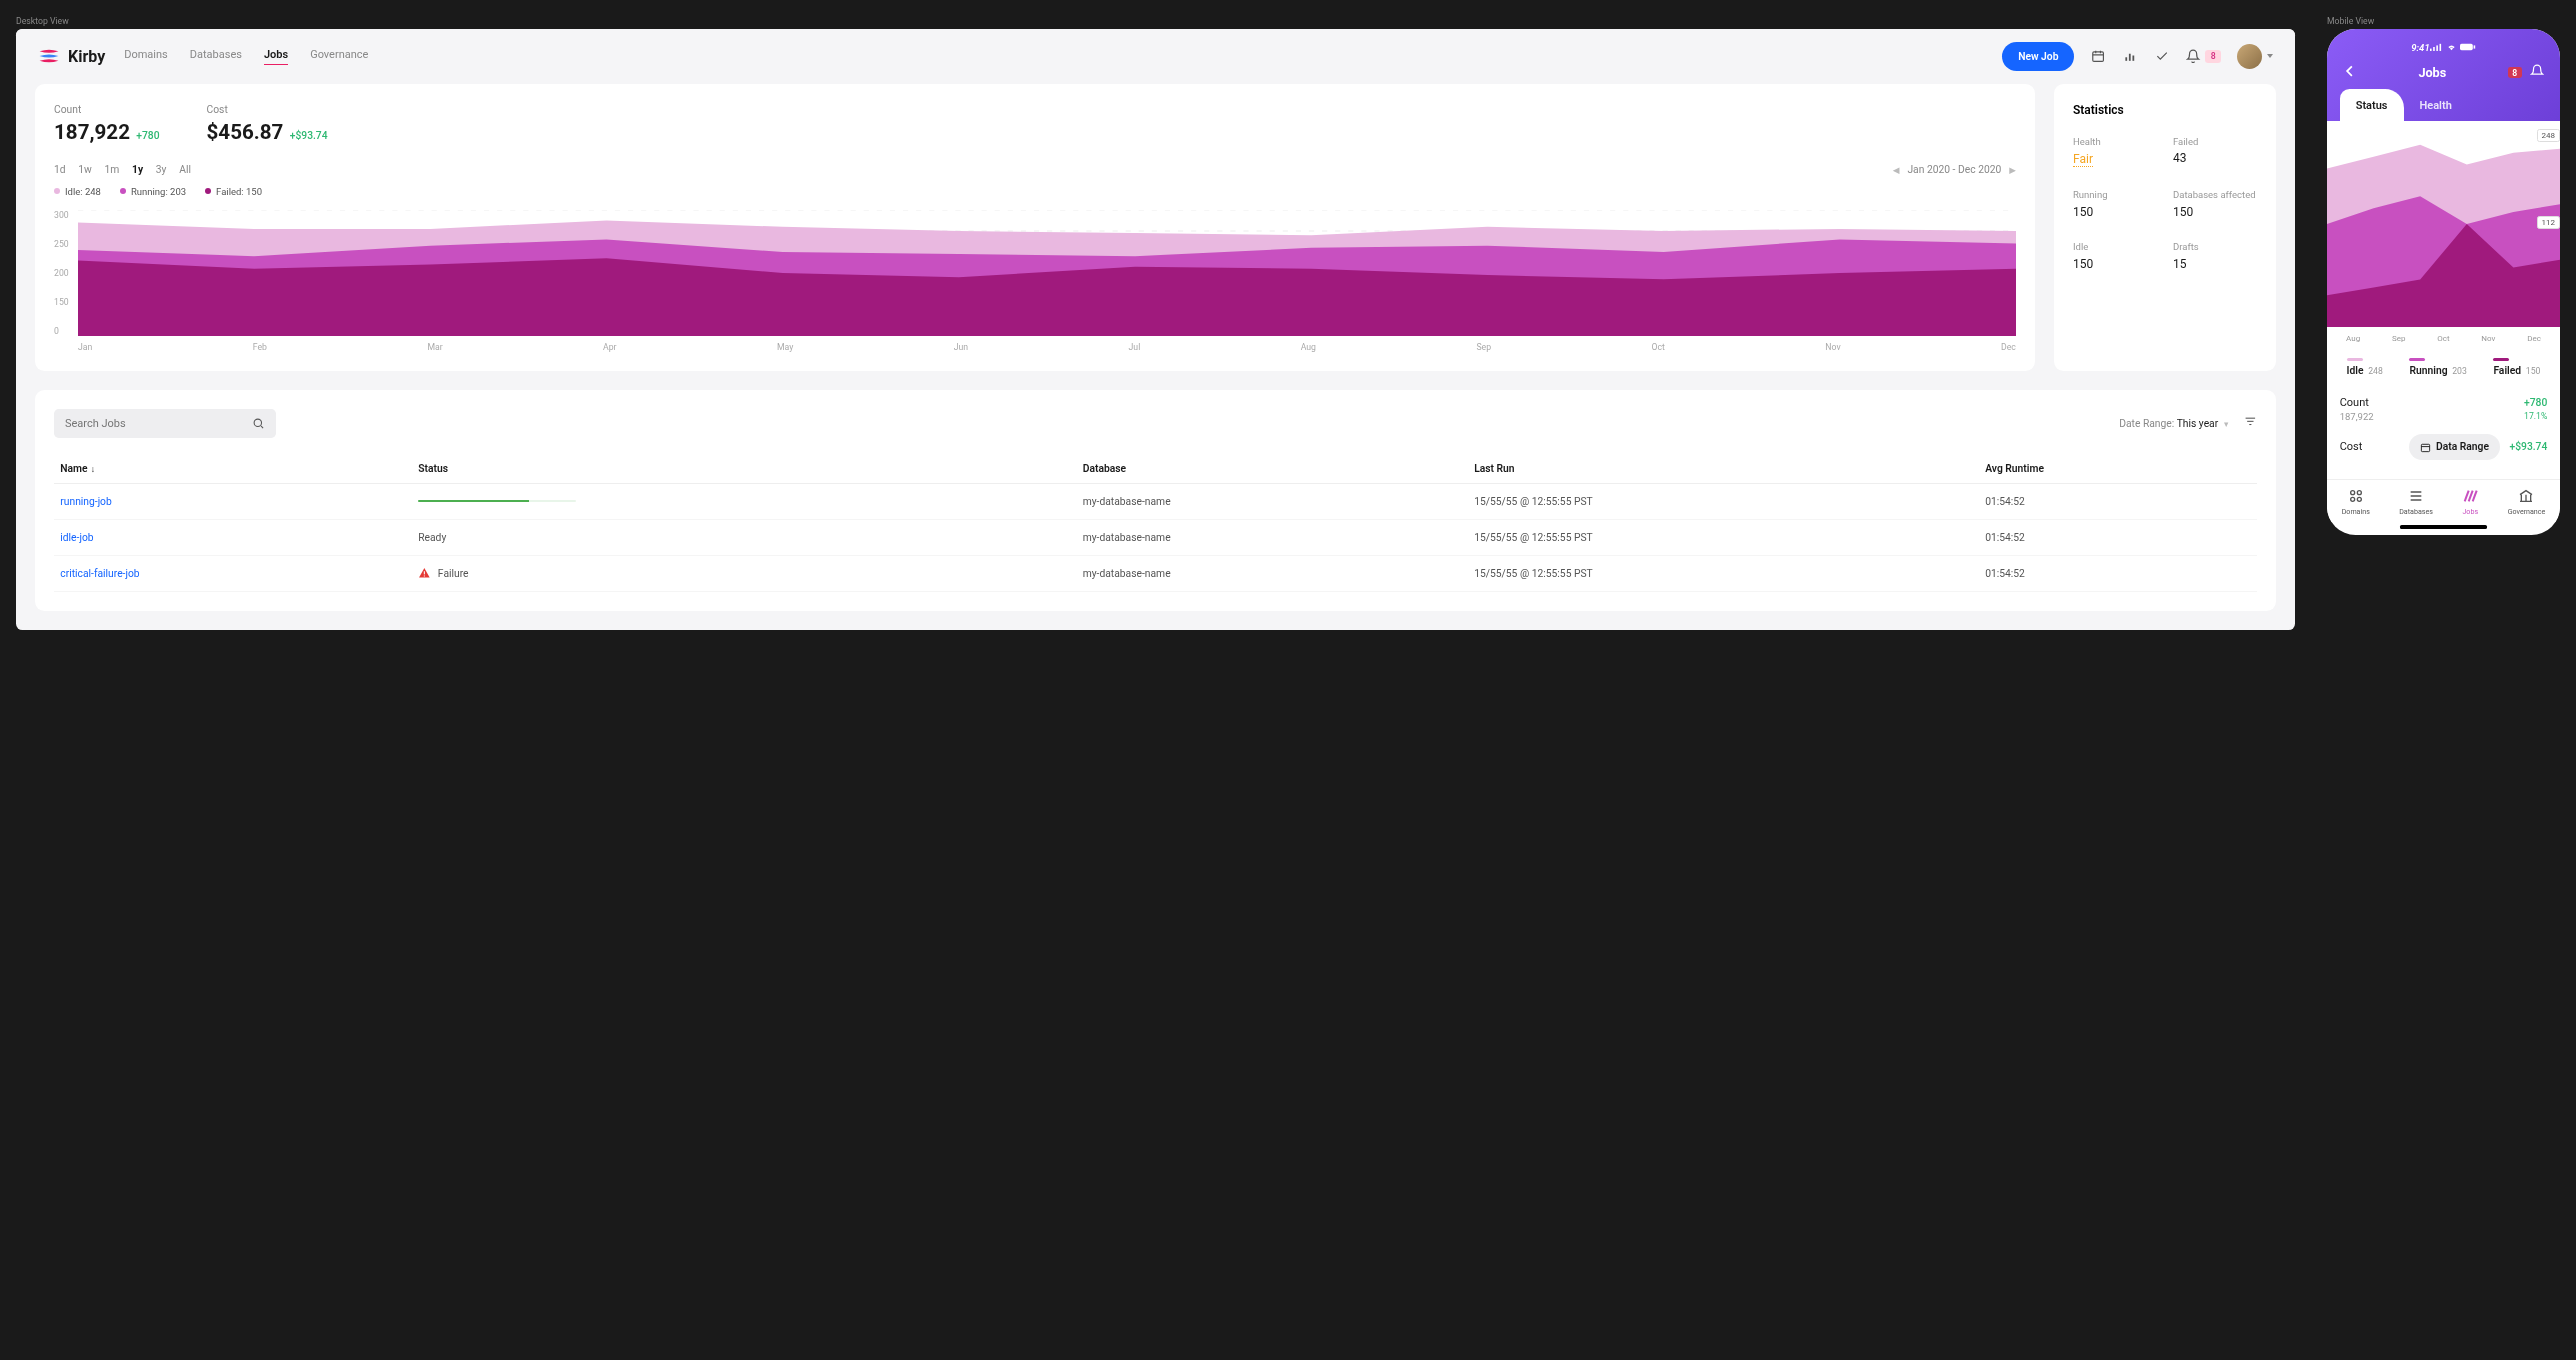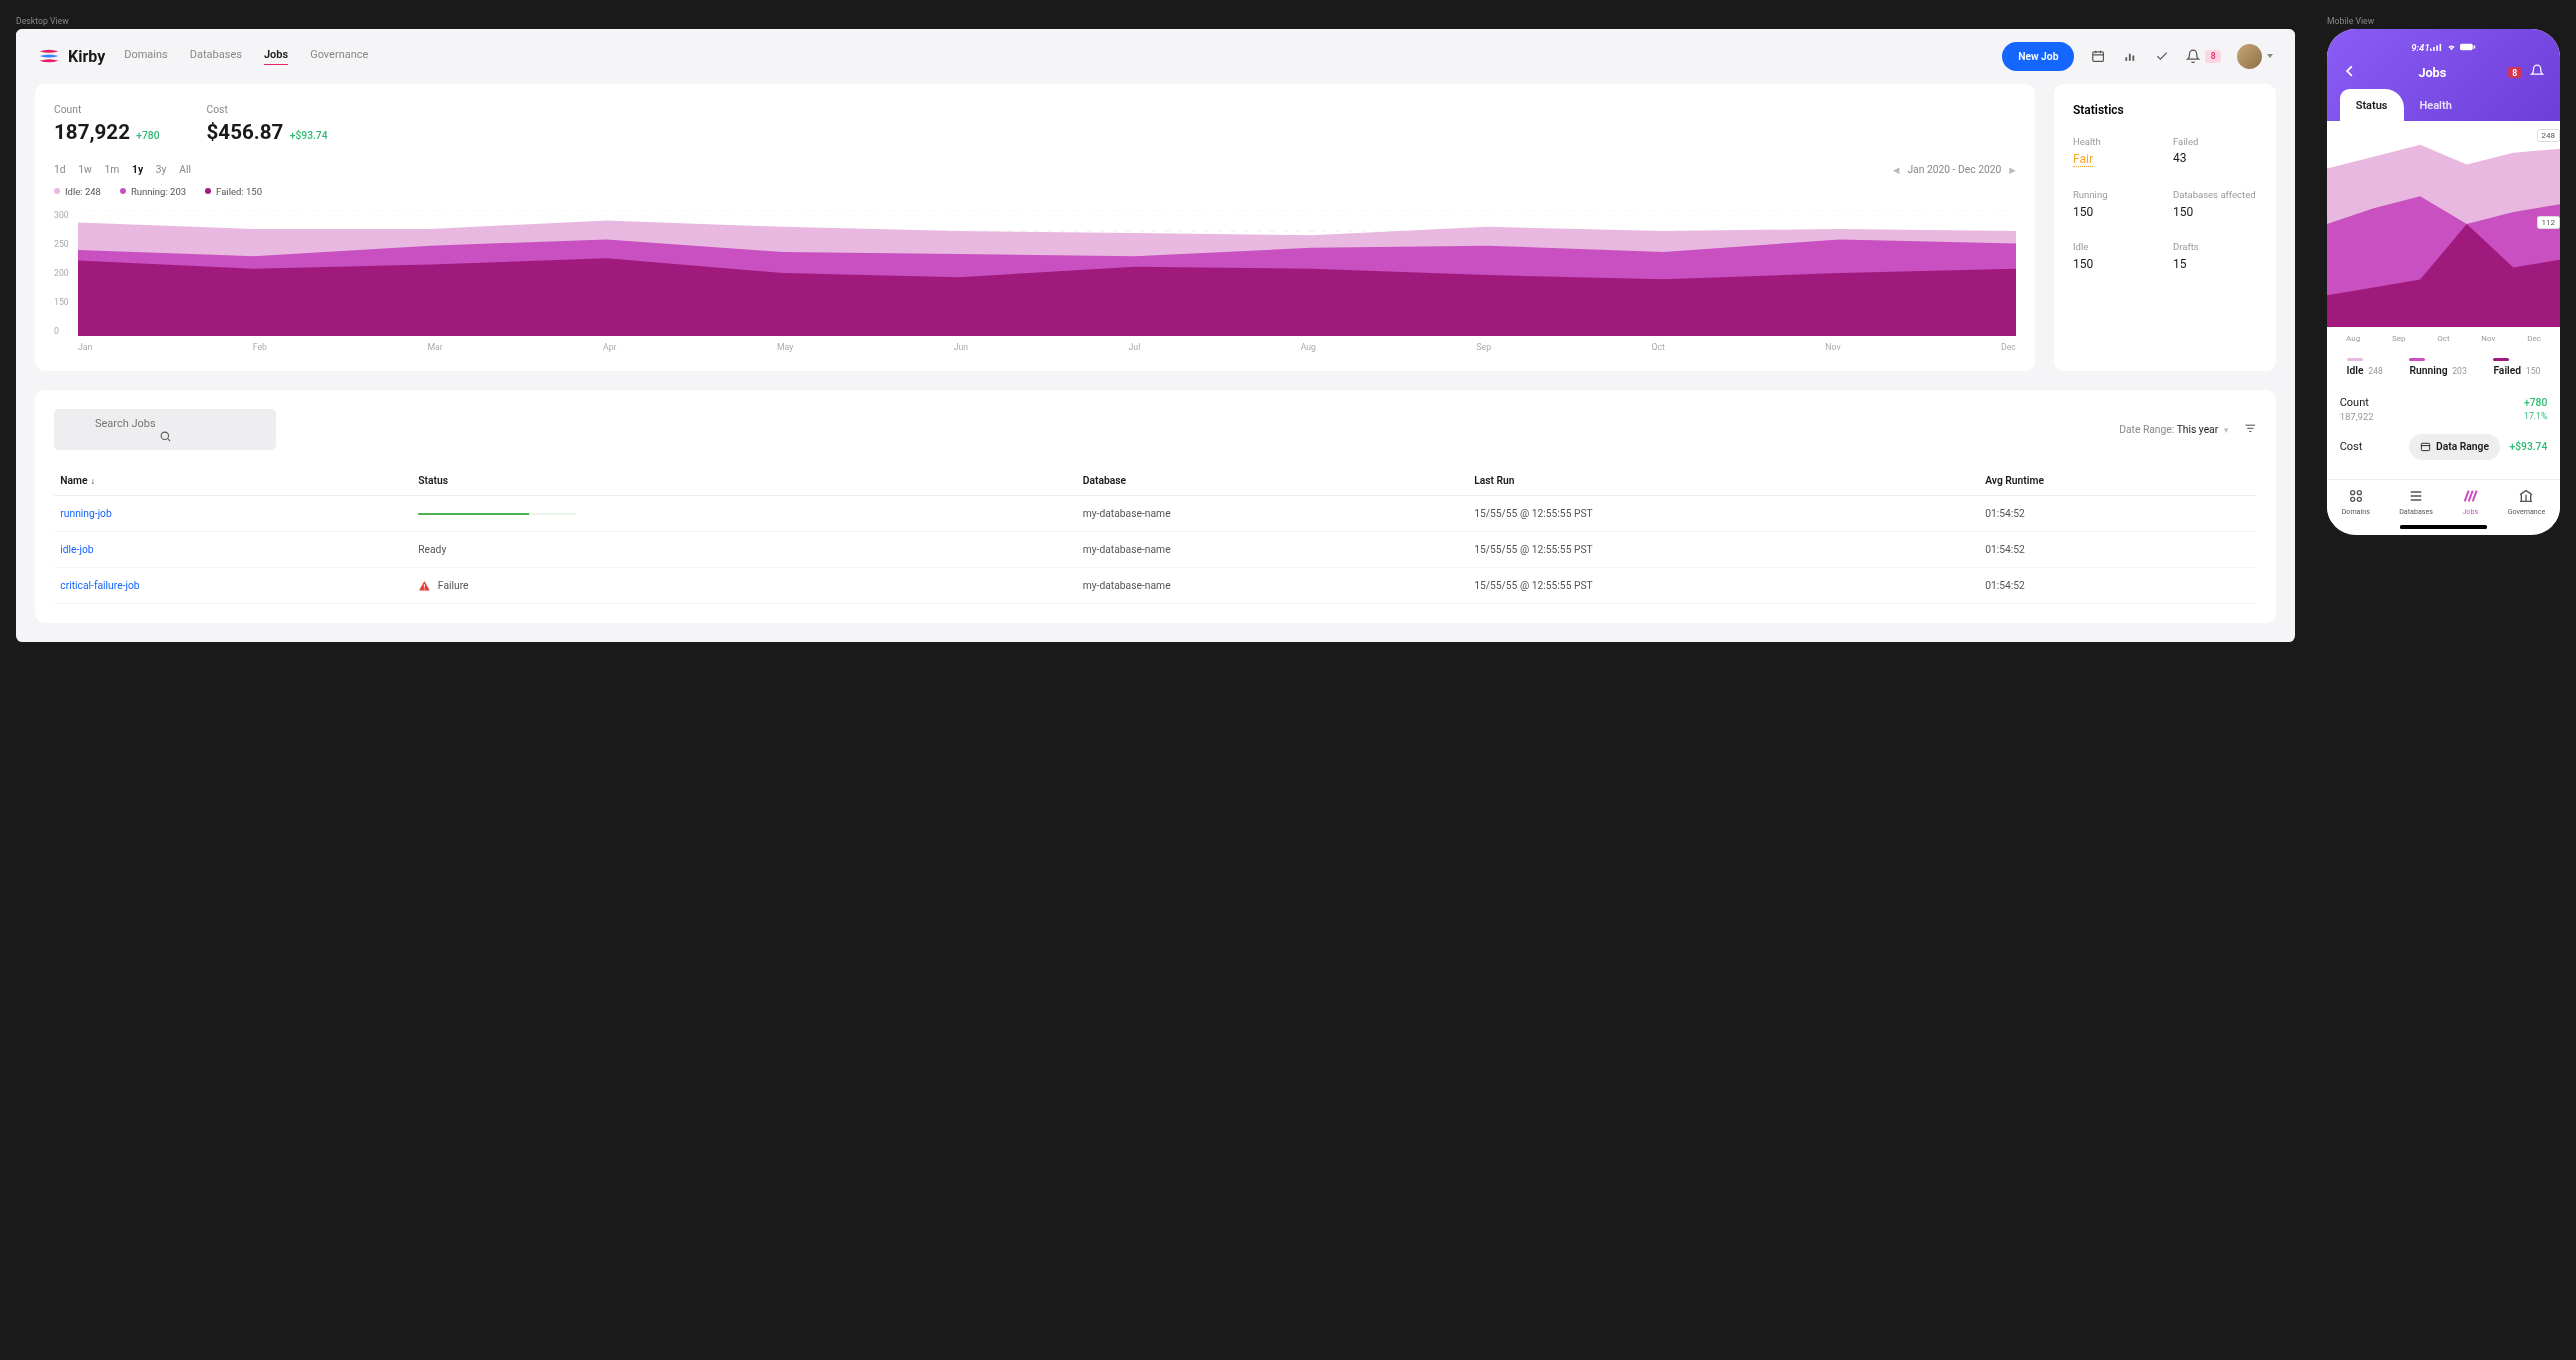--- a/index.html
+++ b/index.html
@@ -50,21 +50,21 @@
 .x-labels { position: absolute; left: 24px; right: 0; bottom: 0; display: flex; justify-content: space-between; font-size: 8.7px; color: #aaa; }
 
 .stats-title { font-weight: 600; font-size: 12px; margin-bottom: 19px; }
 .stats-grid { display: grid; grid-template-columns: 1fr 1fr; gap: 22px 16px; }
 .stat-label { color: #999; font-size: 9.5px; margin-bottom: 4.7px; }
 .stat-value { font-size: 12px; color: #1a1a1a; }
 .stat-value.fair { color: #f5a623; border-bottom: 0.8px dotted #f5a623; display: inline-block; }
 
 .table-card { grid-column: 1 / -1; }
 .table-header { display: flex; align-items: center; justify-content: space-between; margin-bottom: 16px; }
-.search-box { display: flex; align-items: center; background: #eeeef0; border-radius: 4.7px; padding: 8px 11px; width: 222px; flex-direction: column; }
+.search-box { display: flex; align-items: center; background: #eeeef0; border-radius: 4.7px; padding: 8px 11px; width: 222px; }
 .search-input { flex: 1; border: none; background: transparent; outline: none; font-size: 11px; color: #555; }
 .table-actions { display: flex; align-items: center; gap: 16px; font-size: 10.3px; color: #888; }
 .dr-label { color: #888; }
 .dr-value { color: #1a1a1a; }
 
 table { width: 100%; border-collapse: collapse; }
 th { text-align: left; padding: 8px 6.3px; font-size: 10.3px; color: #1a1a1a; font-weight: 600; border-bottom: 0.8px solid #eee; }
 th .sort { margin-left: 3.2px; font-size: 8.7px; }
 td { padding: 11px 6.3px; font-size: 10.3px; color: #555; border-bottom: 0.8px solid #f5f5f5; }
 .job-link { color: #1565ff; cursor: pointer; }
@@ -98,21 +98,21 @@
 .m-legend-val { font-size: 8.7px; color: #999; }
 
 .m-metrics { padding: 0 12.7px 12.7px; }
 .m-metric-row { display: flex; justify-content: space-between; align-items: center; padding: 6.3px 0; }
 .m-metric-left { display: flex; flex-direction: column; gap: 1.6px; }
 .m-mlabel { font-size: 11px; color: #1a1a1a; }
 .m-mval { font-size: 9.5px; color: #999; }
 .m-metric-right { display: flex; flex-direction: column; align-items: flex-end; gap: 1.6px; }
 .m-delta { color: #2eb872; font-size: 10.3px; font-weight: 500; }
 .m-pct { color: #2eb872; font-size: 8.7px; }
-.m-data-range { background: #eeeef0; border-radius: 14.2px; padding: 6.3px 11px; display: inline-flex; align-items: center; gap: 5px; font-size: 10.3px; font-weight: 600; color: #1a1a1a; }
+.m-data-range { background: #eeeef0; border-radius: 14.2px; padding: 6.3px 11px; display: inline-flex; align-items: flex-end; gap: 5px; font-size: 10.3px; font-weight: 600; color: #1a1a1a; }
 
 .m-tabbar { display: flex; justify-content: space-around; padding: 8px 0 6.3px; border-top: 0.8px solid #eee; background: #fff; }
 .m-tab-item { display: flex; flex-direction: column; align-items: center; gap: 3.2px; font-size: 7.1px; color: #555; }
 .m-tab-item.active { color: #c850c0; }
 .m-home-ind { width: 87px; height: 3.2px; background: #000; border-radius: 1.6px; margin: 3.2px auto 6.3px; }
 </style>
 </head>
 <body>
 
 <div class="desktop">

